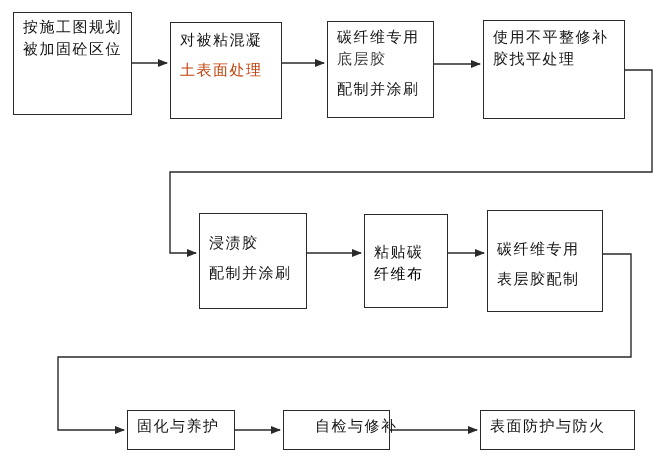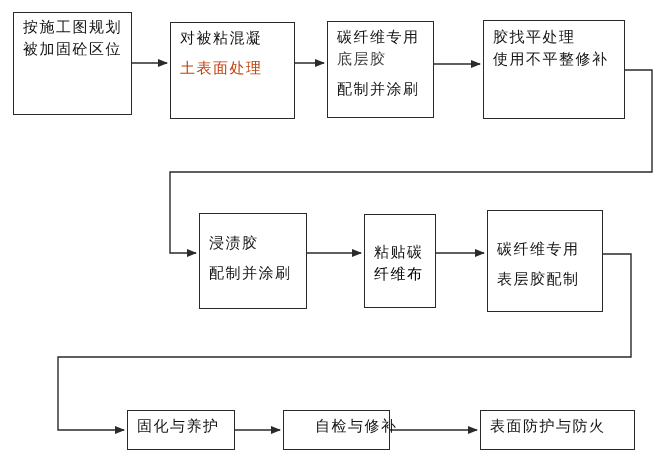--- a/index.html
+++ b/index.html
@@ -71,41 +71,41 @@
       <polyline points="434,253 484,253" class="connector" stroke="#2a2a2a" marker-end="url(#arrowhead)"></polyline>
       <polyline points="603,254 631,254 631,357 58,357 58,430 124,430" class="connector" stroke="#2a2a2a" marker-end="url(#arrowhead)"></polyline>
       <polyline points="235,430 280,430" class="connector" stroke="#2a2a2a" marker-end="url(#arrowhead)"></polyline>
       <polyline points="390,430 477,430" class="connector" stroke="#2a2a2a" marker-end="url(#arrowhead)"></polyline>
     </svg>
   <div class="boxes-layer">
       <div class="flow-box" style="left: 13px; top: 12px; width: 119px; height: 103px; padding-top: 3px; border-color: rgb(42, 42, 42);">
         <div class="box-line" style="color: rgb(20, 20, 20);">按施工图规划</div>
         <div class="box-line" style="color: rgb(20, 20, 20);">被加固砼区位</div>
       </div>
-      <div class="flow-box" style="left: 170px; top: 22px; width: 125px; height: 97px; padding-top: 6px; border-color: rgb(42, 42, 42); font-family: Liberation Mono, monospace;">
+      <div class="flow-box" style="left: 170px; top: 22px; width: 112px; height: 97px; padding-top: 6px; border-color: rgb(42, 42, 42);">
         <div class="box-line" style="color: rgb(20, 20, 20);">对被粘混凝</div>
         <div class="box-gap" style="color: rgb(20, 20, 20);"></div>
         <div class="box-line" style="color: #c2410c;">土表面处理</div>
       </div>
       <div class="flow-box" style="left: 327px; top: 21px; width: 107px; height: 97px; padding-top: 4px; border-color: rgb(42, 42, 42);">
         <div class="box-line" style="color: rgb(20, 20, 20);">碳纤维专用</div>
         <div class="box-line" style="color: #404040;">底层胶</div>
         <div class="box-gap" style="color: rgb(20, 20, 20);"></div>
         <div class="box-line" style="color: rgb(20, 20, 20);">配制并涂刷</div>
       </div>
       <div class="flow-box" style="left: 483px; top: 20px; width: 142px; height: 99px; padding-top: 5px; border-color: rgb(42, 42, 42);">
+        <div class="box-line" style="color: rgb(20, 20, 20);">使用不平整修补</div>
         <div class="box-line" style="color: rgb(20, 20, 20);">胶找平处理</div>
-        <div class="box-line" style="color: rgb(20, 20, 20);">使用不平整修补</div>
       </div>
       <div class="flow-box" style="left: 199px; top: 213px; width: 108px; height: 96px; padding-top: 18px; border-color: rgb(42, 42, 42);">
         <div class="box-line" style="color: rgb(20, 20, 20);">浸渍胶</div>
         <div class="box-gap" style="color: rgb(20, 20, 20);"></div>
         <div class="box-line" style="color: rgb(20, 20, 20);">配制并涂刷</div>
       </div>
-      <div class="flow-box" style="left: 364px; top: 214px; width: 72px; height: 94px; padding-top: 26px; border-color: rgb(42, 42, 42);">
+      <div class="flow-box" style="left: 364px; top: 214px; width: 84px; height: 94px; padding-top: 26px; border-color: rgb(42, 42, 42);">
         <div class="box-line" style="color: rgb(20, 20, 20);">粘贴碳</div>
         <div class="box-line" style="color: #000000;">纤维布</div>
       </div>
       <div class="flow-box" style="left: 487px; top: 210px; width: 116px; height: 102px; padding-top: 27px; border-color: rgb(42, 42, 42);">
         <div class="box-line" style="color: rgb(20, 20, 20);">碳纤维专用</div>
         <div class="box-gap" style="color: rgb(20, 20, 20);"></div>
         <div class="box-line" style="color: rgb(20, 20, 20);">表层胶配制</div>
       </div>
       <div class="flow-box" style="left: 127px; top: 410px; width: 108px; height: 40px; padding-top: 4px; border-color: rgb(42, 42, 42);">
         <div class="box-line" style="color: rgb(20, 20, 20);">固化与养护</div>

